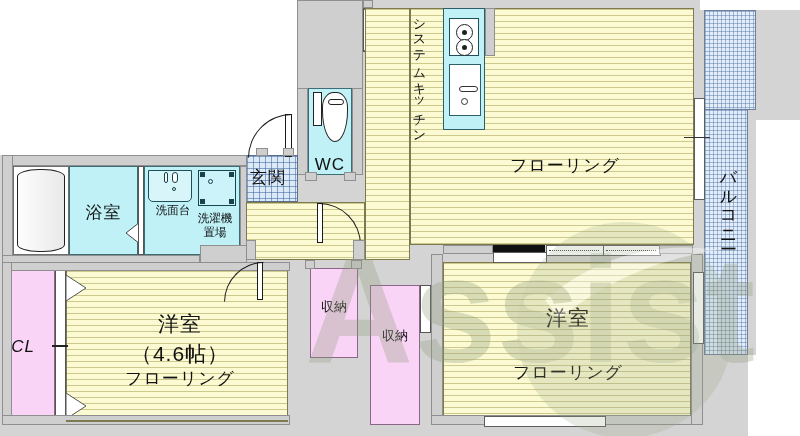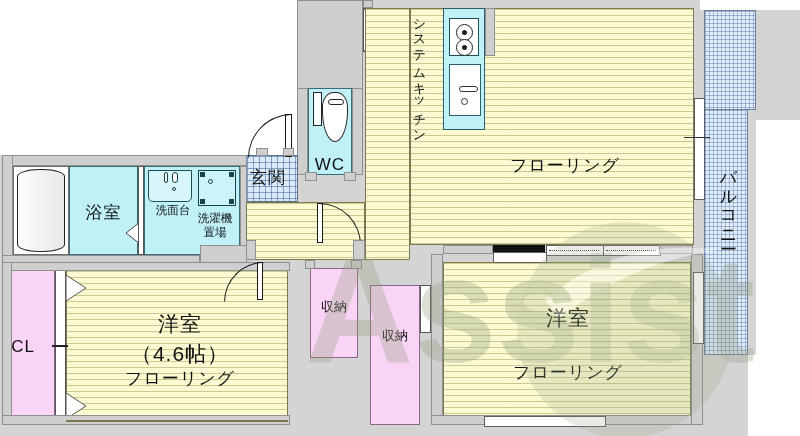--- a/index.html
+++ b/index.html
@@ -208,21 +208,21 @@
 
   <div class="wall" style="left:246px;top:240px;width:10px;height:20px;"></div>
   <div class="wall" style="left:353px;top:240px;width:12px;height:20px;"></div>
 
   <div class="abs floor-wood" style="left:66px;top:270px;width:222px;height:152px;"></div>
   <div class="lbl lbl-big" style="left:120px;top:312px;width:120px;">洋室</div>
   <div class="lbl lbl-big" style="left:110px;top:342px;width:140px;">（4.6帖）</div>
   <div class="lbl lbl-mid" style="left:110px;top:369px;width:140px;">フローリング</div>
 
   <div class="abs floor-pink" style="left:11px;top:270px;width:44px;height:152px;"></div>
-  <div class="lbl lbl-mid" style="left:11px;top:337px;width:24px;">CL</div>
+  <div class="lbl lbl-mid" style="left:11px;top:337px;width:24px;font-style:italic;">CL</div>
   <div class="abs" style="left:55px;top:270px;width:11px;height:152px;background:#fff;border:1px solid #555;"></div>
   <svg class="abs" style="left:66px;top:275px;" width="22" height="28">
     <polygon points="0,0 20,13 0,26" fill="#ffffff" stroke="#555" stroke-width="1"></polygon>
   </svg>
   <svg class="abs" style="left:66px;top:391px;" width="22" height="28">
     <polygon points="0,2 20,15 0,28" fill="#ffffff" stroke="#555" stroke-width="1"></polygon>
   </svg>
   <div class="abs" style="left:52px;top:345px;width:16px;height:2px;background:#222;"></div>
 
   <div class="wall" style="left:2px;top:262px;width:288px;height:9px;"></div>

